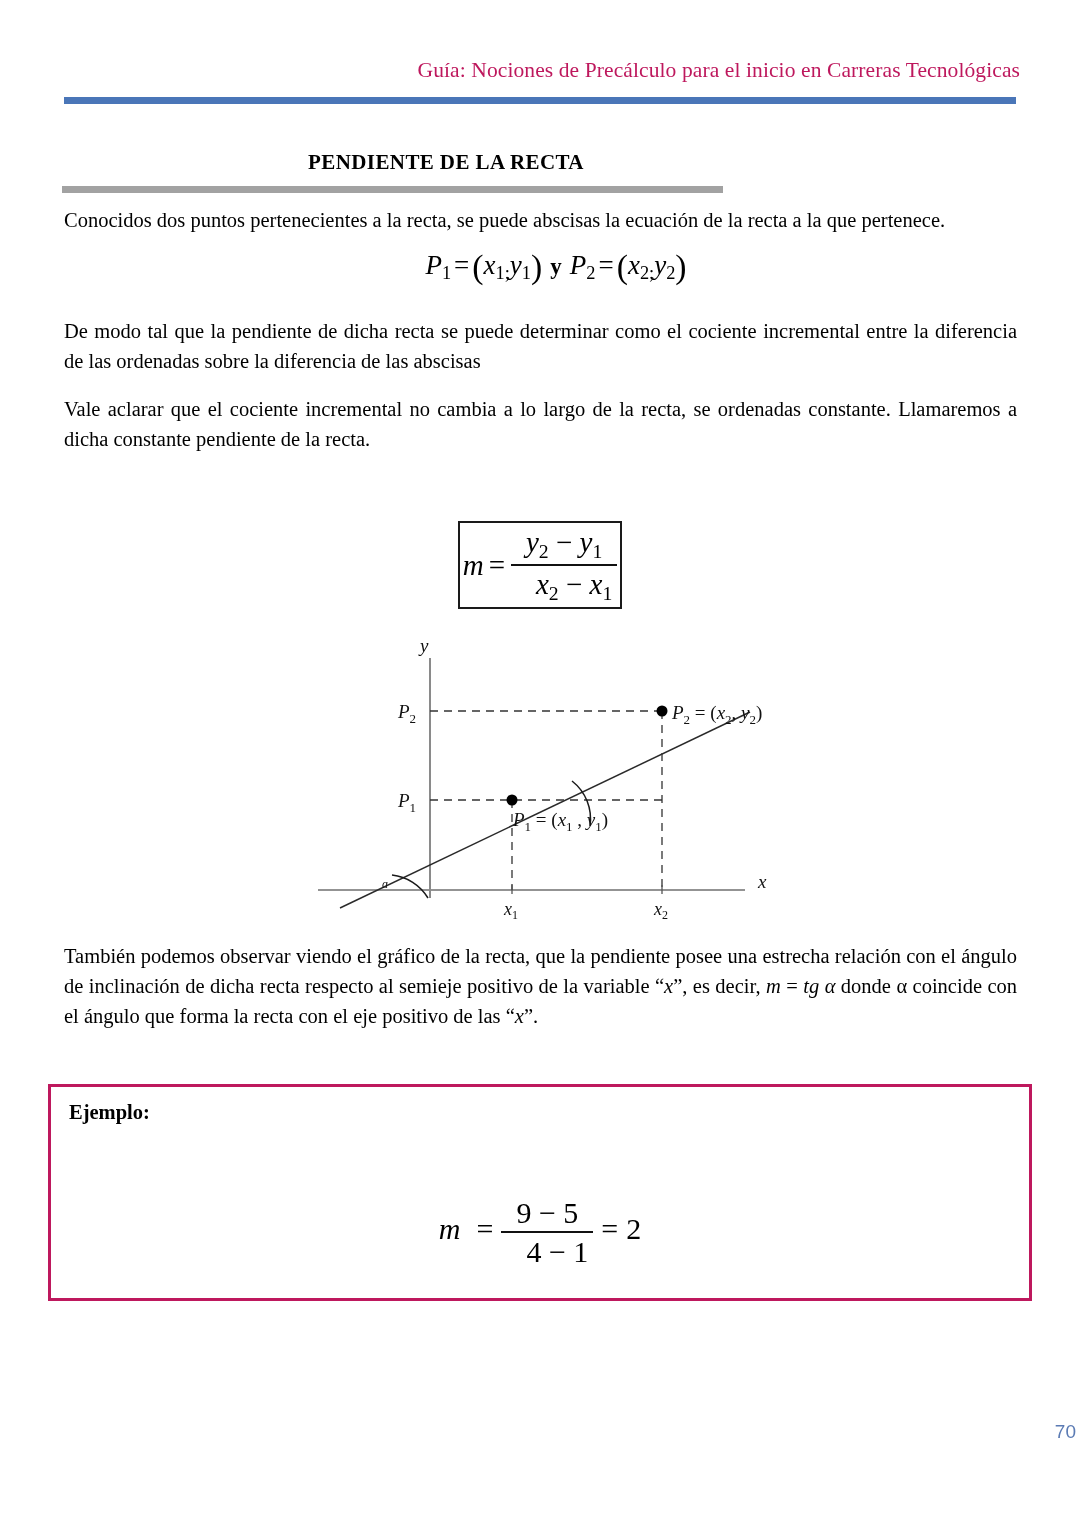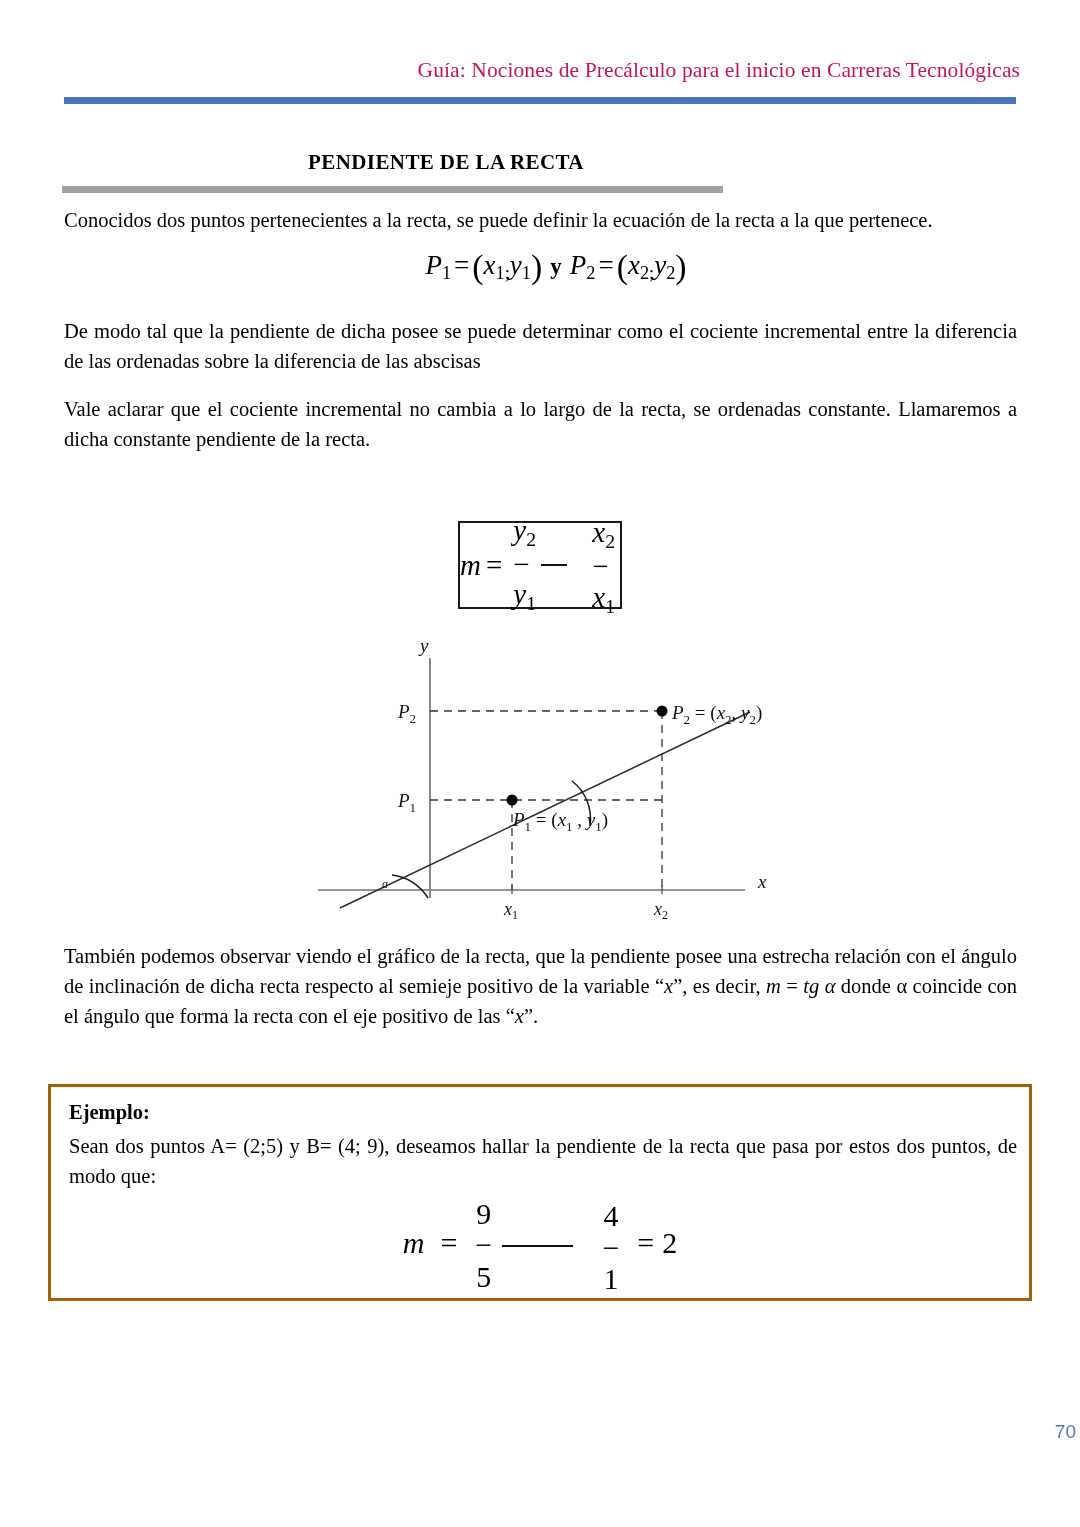--- a/index.html
+++ b/index.html
@@ -109,20 +109,21 @@
     width: 100%; height: 100%;
     display: flex;
     align-items: center;
     justify-content: center;
     font-size: 29px;
   }
   .slope-m { font-style: italic; margin-right: 5px; }
   .slope-eq { margin-right: 6px; }
   .frac {
     display: inline-flex;
+    flex-direction: column;
     align-items: center;
     vertical-align: middle;
     line-height: 1.05;
   }
   .frac .num { padding: 0 5px 2px 5px; }
   .frac .den { padding: 3px 5px 0 5px; margin-left: 20px; }
   .frac .bar {
     width: 100%;
     height: 2px;
     background: #111;
@@ -138,21 +139,21 @@
   }
   .graph svg { display: block; }
 
   
   .example-box {
     position: absolute;
     left: 48px;
     top: 1084px;
     width: 984px;
     height: 217px;
-    border: 3px solid #a16207;
+    border: 3px solid #be185d;
     box-sizing: border-box;
     background: #ffffff;
     padding-left: 30px;
   }
   .example-title {
     position: absolute;
     left: 18px;
     top: 14px;
     font-weight: bold;
     font-size: 20.5px;
@@ -191,27 +192,27 @@
 </style>
 </head>
 <body>
 
 <div class="header-title">Guía: Nociones de Precálculo para el inicio en Carreras Tecnológicas</div>
 <div class="header-rule"></div>
 
 <div class="section-title">PENDIENTE DE LA RECTA</div>
 <div class="title-rule"></div>
 
-<div class="para" style="top:205px;">Conocidos dos puntos pertenecientes a la recta, se puede definir la ecuación de la recta a la que pertenece.</div>
+<div class="para" style="top:205px;">Conocidos dos puntos pertenecientes a la recta, se puede abscisas la ecuación de la recta a la que pertenece.</div>
 
 <div class="formula-points">
   <span class="mi">P</span><span class="msub-n">1</span><span class="op">=</span><span class="paren">(</span><span class="mi">x</span><span class="msub-n">1;</span><span class="mi">y</span><span class="msub-n">1</span><span class="paren">)</span><span class="conj">y</span><span class="mi">P</span><span class="msub-n">2</span><span class="op">=</span><span class="paren">(</span><span class="mi">x</span><span class="msub-n">2;</span><span class="mi">y</span><span class="msub-n">2</span><span class="paren">)</span>
 </div>
 
-<div class="para" style="top:316px;">De modo tal que la pendiente de dicha posee se puede determinar como el cociente incremental entre la diferencia de las ordenadas sobre la diferencia de las abscisas</div>
+<div class="para" style="top:316px;">De modo tal que la pendiente de dicha recta se puede determinar como el cociente incremental entre la diferencia de las ordenadas sobre la diferencia de las abscisas</div>
 
 <div class="para" style="top:394px;">Vale aclarar que el cociente incremental no cambia a lo largo de la recta, se ordenadas constante. Llamaremos a dicha constante pendiente de la recta.</div>
 
 <div class="slope-box">
   <div class="slope-inner">
     <span class="slope-m">m</span>
       <span class="slope-eq">=</span>
     <span class="frac">
       <span class="num"><span class="mi">y</span><span class="msub-n">2</span> <span>−</span> <span class="mi">y</span><span class="msub-n">1</span></span>
       <span class="bar"></span>
@@ -258,21 +259,20 @@
     <text x="213" y="196" font-family="Liberation Serif, serif" font-style="italic" font-size="19" fill="#111">P<tspan font-size="13" dy="5" font-style="normal">1</tspan><tspan dy="-5" font-style="normal"> = (</tspan><tspan font-style="italic">x</tspan><tspan font-size="13" dy="5" font-style="normal">1</tspan><tspan dy="-5" font-style="normal"> , </tspan><tspan font-style="italic">y</tspan><tspan font-size="13" dy="5" font-style="normal">1</tspan><tspan dy="-5" font-style="normal">)</tspan></text>
 
     <text x="372" y="89" font-family="Liberation Serif, serif" font-style="italic" font-size="19" fill="#111">P<tspan font-size="13" dy="5" font-style="normal">2</tspan><tspan dy="-5" font-style="normal"> = (</tspan><tspan font-style="italic">x</tspan><tspan font-size="13" dy="5" font-style="normal">2</tspan><tspan dy="-5" font-style="normal">, </tspan><tspan font-style="italic">y</tspan><tspan font-size="13" dy="5" font-style="normal">2</tspan><tspan dy="-5" font-style="normal">)</tspan></text>
   </svg>
 </div>
 
 <div class="para" style="top:941px;"><span>También podemos observar viendo el gráfico de la recta, que la pendiente posee una estrecha relación con el ángulo de inclinación de dicha recta respecto al semieje positivo de la variable “</span><span class="mi">x</span><span>”, es decir, </span><span class="mi">m</span><span> = </span><span class="mi">tg</span>&nbsp;<span class="mi">α</span><span> donde </span><span>α</span><span> coincide con el ángulo que forma la recta con el eje positivo de las “</span><span class="mi">x</span><span>”.</span></div>
 
 <div class="example-box">
   <div class="example-title">Ejemplo:</div>
-  <div class="example-text"> Sean dos puntos A= (2;5) y B= (4; 9), deseamos hallar la pendiente de la recta que pasa por estos dos puntos, de modo que:</div>
   <div class="example-formula">
     <span class="em">m</span><span class="eq">=</span><span class="frac">
         <span class="num">9 − 5</span>
         <span class="bar"></span>
         <span class="den">4 − 1</span>
       </span><span class="eq">=</span><span>2</span>
   </div>
 </div>
 
 <div class="page-number">70</div>

